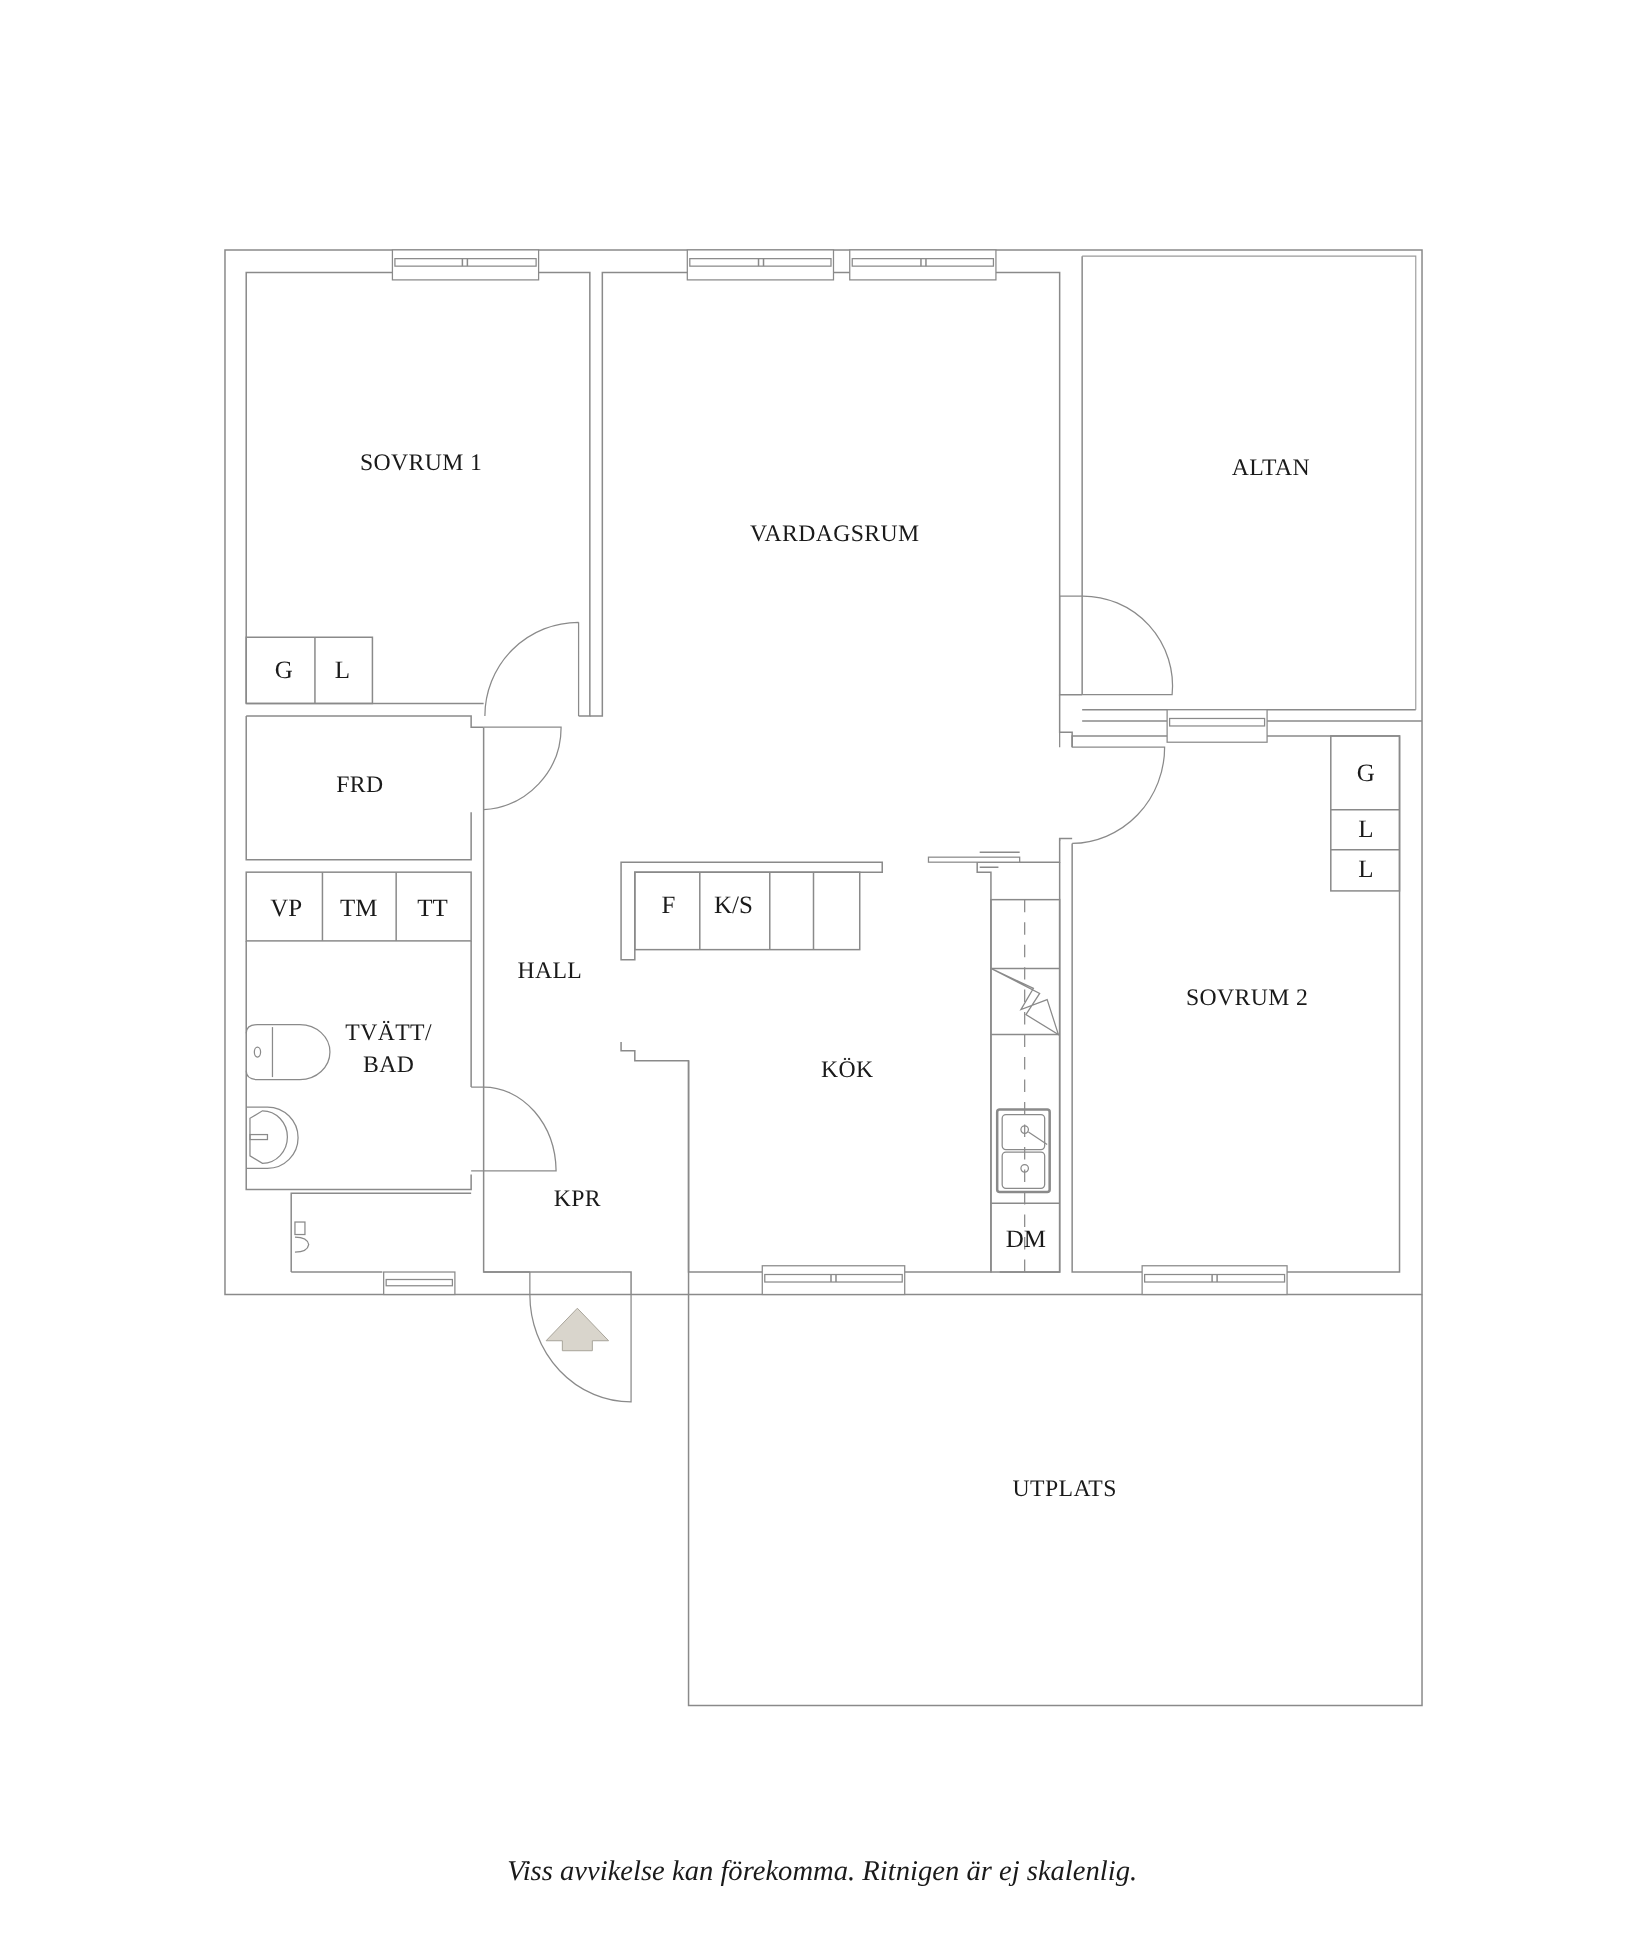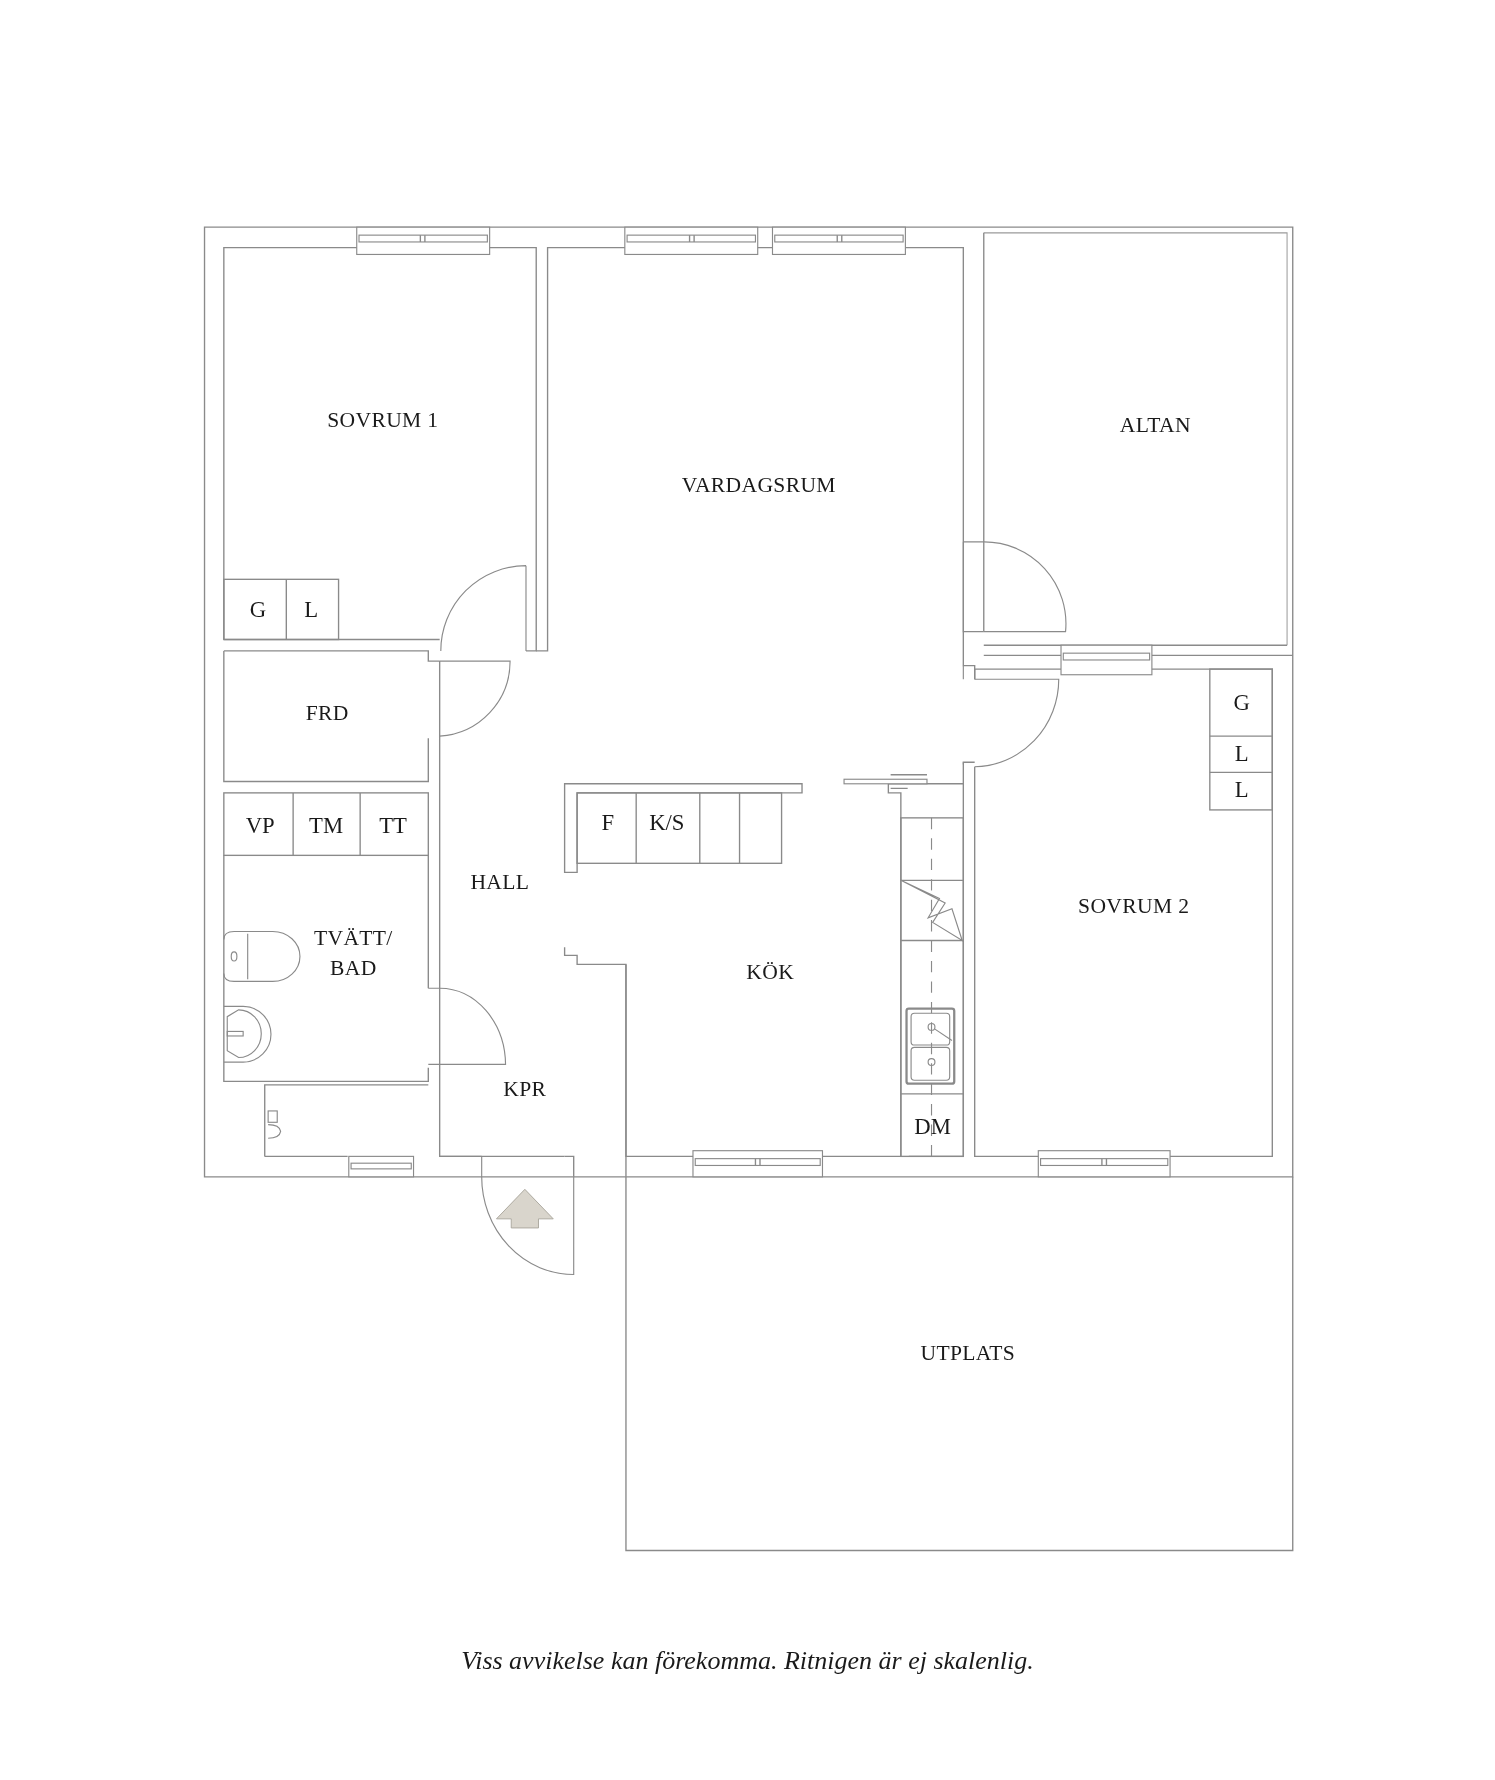--- a/index.html
+++ b/index.html
@@ -5,21 +5,21 @@
   html, body { margin: 0; padding: 0; background: #ffffff; }
   body { width: 1495px; height: 1780px; position: relative; overflow: hidden; }
   #plan { position: absolute; left: 0; top: 0; width: 1495px; height: 1780px; }
   .w { fill: none; stroke: #8a8a8a; stroke-width: 1.2; }
   .wt { fill: none; stroke: #9a9a9a; stroke-width: 0.9; }
   .win { fill: #ffffff; stroke: #8a8a8a; stroke-width: 1; }
   .door { fill: none; stroke: #8a8a8a; stroke-width: 1; }
   .dash { fill: none; stroke: #8a8a8a; stroke-width: 1; stroke-dasharray: 10 8; }
   .lbl { font-family: "Liberation Serif", "DejaVu Serif", serif; font-size: 19px; fill: #1a1a1a; text-anchor: middle; letter-spacing: 0.3px; }
   .lbl-sm { font-family: "Liberation Serif", "DejaVu Serif", serif; font-size: 20px; fill: #1a1a1a; text-anchor: middle; }
-  .note { position: absolute; left: 0; width: 1495px; top: 1646px; text-align: center;
+  .note { position: absolute; left: 0; width: 1495px; top: 1686px; text-align: center;
           font-family: "Liberation Serif", "DejaVu Serif", serif; font-style: italic; font-size: 26px; color: #1a1a1a; }
 </style>
 </head>
 <body>
 
 <svg id="plan" viewBox="0 0 1316 1567" xmlns="http://www.w3.org/2000/svg">
 
   <g>
     <path class="w" d="M180 200 H1138 V1036 H180 Z"></path>
 

